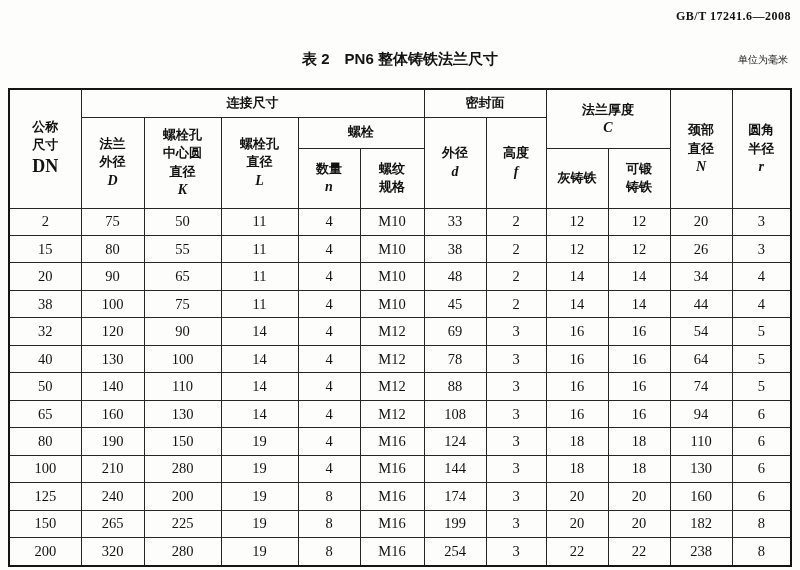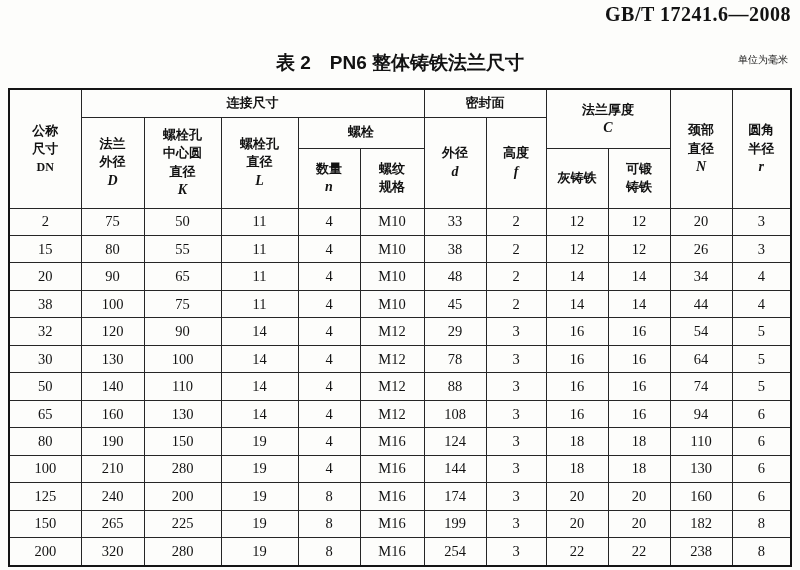--- a/index.html
+++ b/index.html
@@ -6,32 +6,32 @@
   body {
     width: 800px; height: 570px;
     background: #fdfdfb;
     color: #121212;
     font-family: "Liberation Sans", sans-serif;
     position: relative;
     overflow: hidden;
   }
   .doc-number {
     position: absolute;
-    top: 3px; right: 9px;
+    top: 9px; right: 9px;
     font-family: "Liberation Serif", serif;
     font-weight: bold;
-    font-size: 20px;
+    font-size: 12px;
     letter-spacing: 0.5px;
   }
   .caption {
     position: absolute;
     top: 50px; left: 0; right: 0;
     text-align: center;
     font-weight: bold;
-    font-size: 19px;
+    font-size: 15px;
   }
   .unit-note {
     position: absolute;
     top: 53px; right: 12px;
     font-size: 10px;
   }
   table.flange {
     position: absolute;
     left: 8px; top: 88px;
     width: 782px; height: 479px;
@@ -59,21 +59,21 @@
   }
   .sym {
     font-family: "Liberation Serif", serif;
     font-style: italic;
     font-size: 14px;
     font-weight: bold;
     line-height: 1.3;
   }
   .up {
     font-family: "Liberation Serif", serif;
-    font-size: 12px;
+    font-size: 18px;
     font-weight: bold;
   }
   tr.h1 { height: 28px; }
   tr.h2 { height: 31px; }
   tr.h3 { height: 60px; margin-left: 10px; }
 </style>
 </head>
 <body>
 
 <div class="doc-number">GB/T 17241.6—2008</div>
@@ -219,29 +219,29 @@
         <td>44</td>
         <td>4</td>
       </tr>
       <tr>
         <td>32</td>
         <td>120</td>
         <td>90</td>
         <td>14</td>
         <td>4</td>
         <td>M12</td>
-        <td>29</td>
+        <td>69</td>
         <td>3</td>
         <td>16</td>
         <td>16</td>
         <td>54</td>
         <td>5</td>
       </tr>
       <tr>
-        <td>30</td>
+        <td>40</td>
         <td>130</td>
         <td>100</td>
         <td>14</td>
         <td>4</td>
         <td>M12</td>
         <td>78</td>
         <td>3</td>
         <td>16</td>
         <td>16</td>
         <td>64</td>

